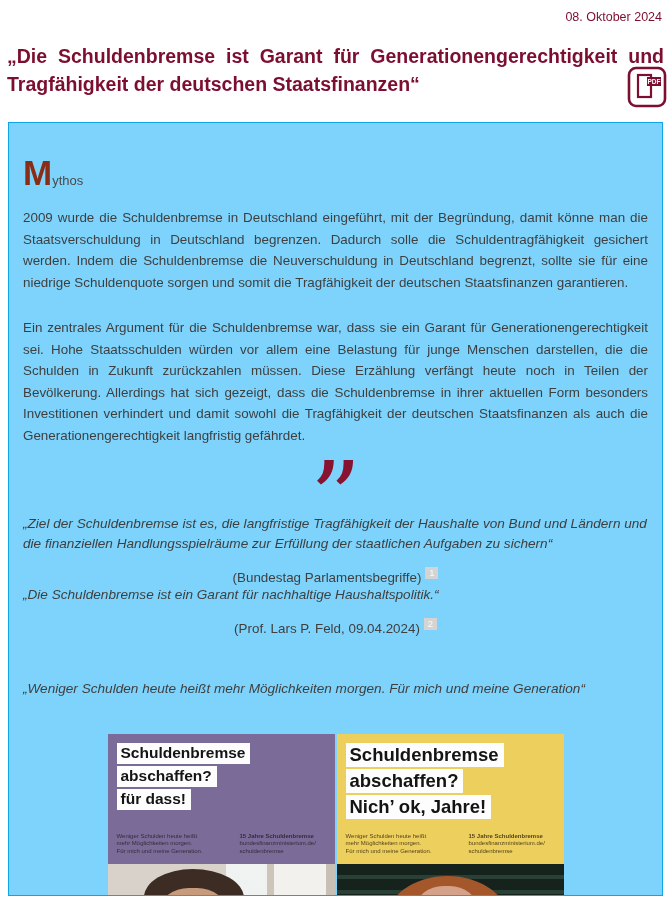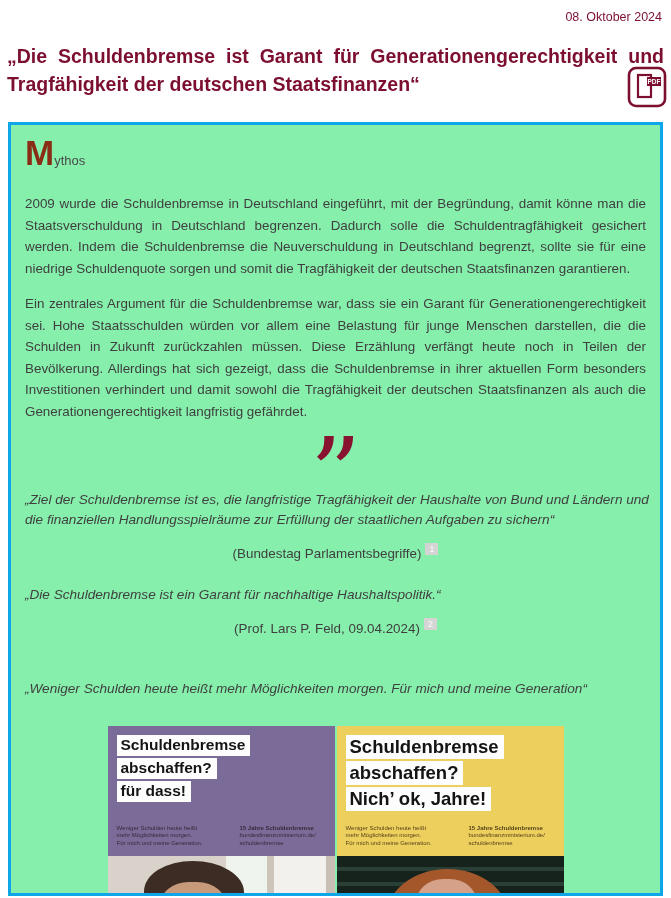--- a/index.html
+++ b/index.html
@@ -15,48 +15,48 @@
     color: #7c0e2f; text-align: justify;
   }
   .pdf-btn {
     position: absolute; top: 64px; right: 4px; width: 40px; height: 44px;
     background: none; border: none; cursor: pointer; padding: 0;
   }
 
   
   .mythos-box {
     position: absolute; left: 8px; right: 8px; top: 122px; bottom: 2px;
-    border: 3px solid #0ea5e9; background: #86efac; padding: 8px 14px 0 14px; overflow: hidden;
+    border: 1px solid #0ea5e9; background: #7dd3fc; padding: 30px 14px 0 14px; overflow: hidden;
   }
   .mythos-heading { height: 40px; }
   .mythos-heading .initial { font-size: 35px; font-weight: 700; color: #8a2d16; }
   .mythos-heading .rest { font-size: 13px; color: #4a4a4a; }
-  .para { font-size: 13.4px; line-height: 21.5px; color: #3f3f3f; text-align: justify; margin-top: 20px; }
-  .para + .para { margin-top: 14px; }
+  .para { font-size: 13.4px; line-height: 21.5px; color: #3f3f3f; text-align: justify; margin-top: 14px; }
+  .para + .para { margin-top: 24px; }
 
   .bigquote {
     margin-top: 4px; text-align: center; color: #871330;
     font-family: "DejaVu Serif", serif; font-size: 100px; line-height: 96px;
     height: 56px; overflow: hidden;
   }
   .quote { font-style: italic; font-size: 13.6px; line-height: 20px; color: #3f3f3f; margin: 0 auto; }
   .quote-1 { margin-top: 8px; width: 630px; }
-  .quote-2 { margin-top: 24px; }
+  .quote-2 { }
   .quote-3 { margin-top: 43px; }
   .citation { text-align: center; font-size: 13.4px; color: #3f3f3f; margin-top: 13px; }
   .fnote {
     display: inline-block; background: #d4d4d4; color: #fafafa;
     font-size: 9.5px; line-height: 12px; min-width: 13px; text-align: center;
     padding: 0 2px; margin-left: 4px; vertical-align: 6px; text-decoration: none;
   }
 
   
   .posters { margin-top: 27px; display: flex; justify-content: center; gap: 2px; }
   .poster { width: 227px; height: 258px; display: flex; flex-direction: column; }
-  .poster-head { position: relative; height: 130px; padding: 9px 0 0 9px; }
+  .poster-head { position: relative; height: 130px; padding: 9px 0 0 9px; margin-top: 8px; }
   .poster-head.purple { background: #7a6b99; }
   .poster-head.yellow { background: #edcf5d; }
   .hline { display: table; background: #fdfdfd; color: #141414; font-weight: 700; padding: 1px 5px 2px 4px; margin-bottom: 2px; white-space: nowrap; }
   .poster.left .hline { font-size: 15.5px; line-height: 18px; }
   .poster.right .hline { font-size: 18.5px; line-height: 21px; }
   .poster-sub { position: absolute; left: 9px; right: 6px; bottom: 9px; display: flex; }
   .sub-col { font-size: 6px; line-height: 7.5px; }
   .sub-left { width: 58%; }
   .sub-right { width: 42%; }
   .sub-bold { font-weight: 700; }

